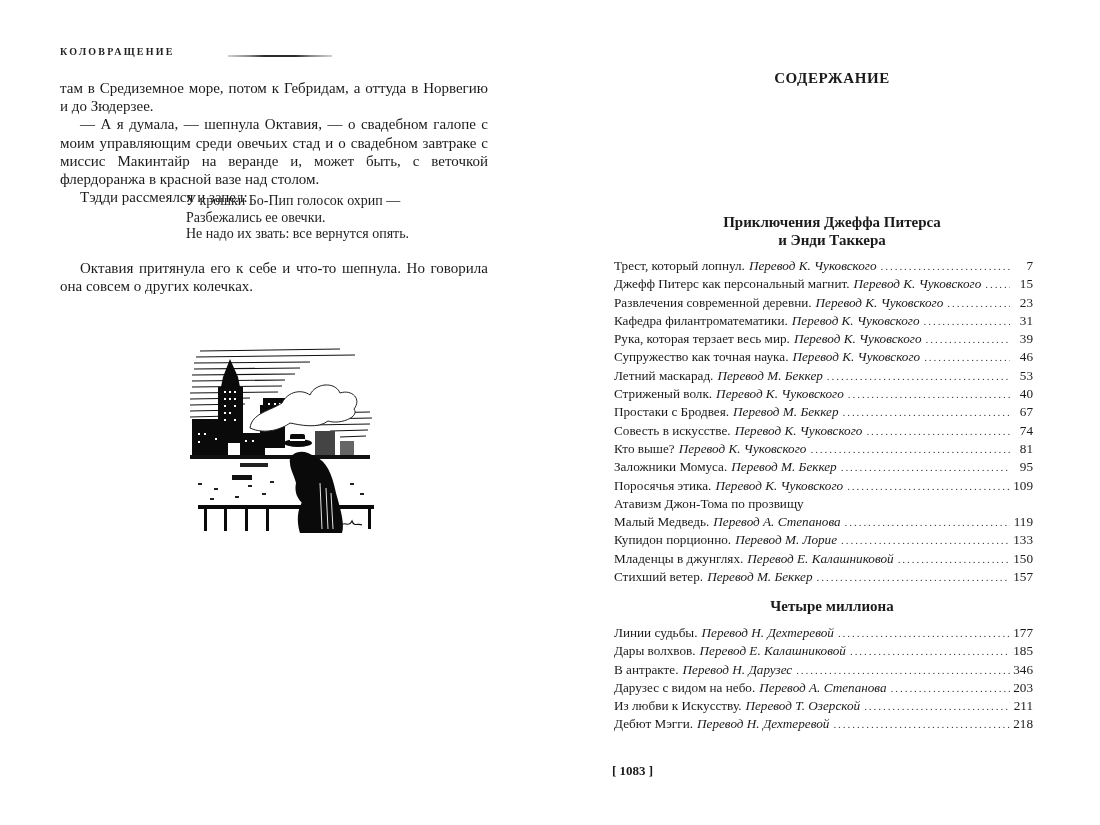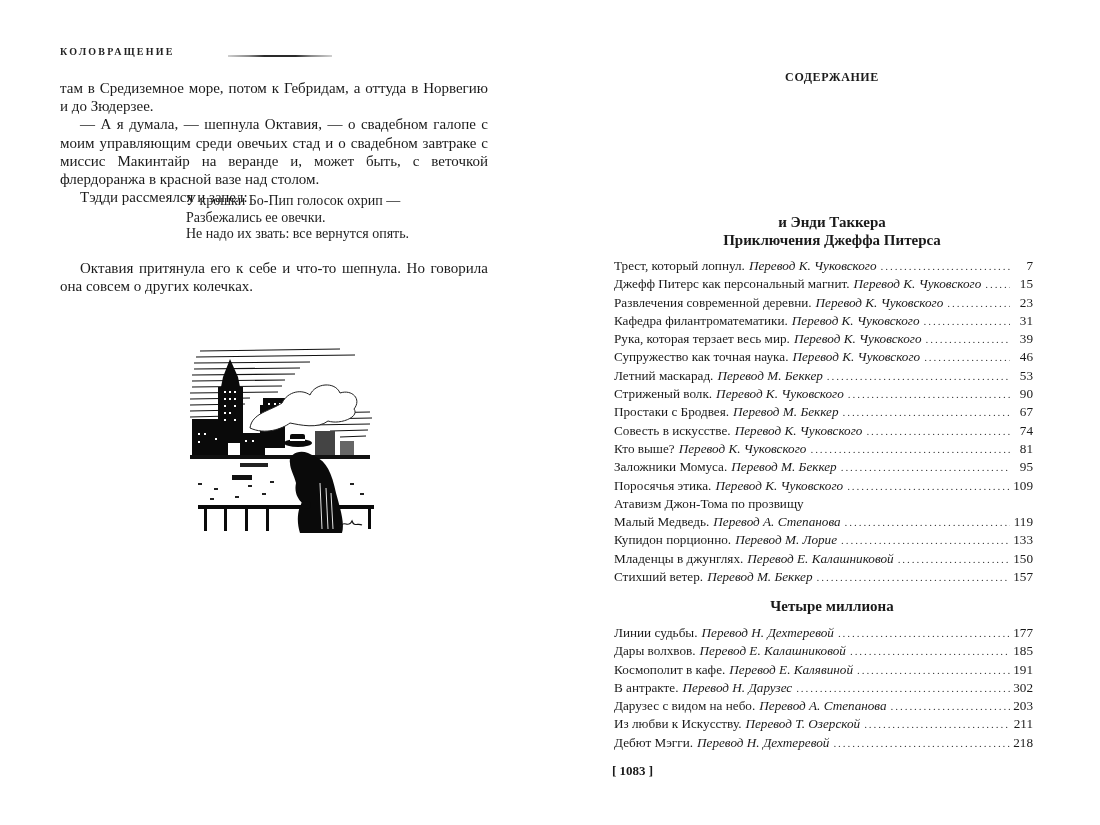--- a/index.html
+++ b/index.html
@@ -39,21 +39,21 @@
   #para-block-2 { top: 250px; }
 
   
   .illustration {
     position: absolute; left: 190px; top: 343px; width: 184px; height: 190px;
   }
 
   
   .toc-title {
     position: absolute; left: 62px; width: 440px; top: 70px;
-    text-align: center; font-size: 12px; font-weight: bold; letter-spacing: 0.6px;
+    text-align: center; font-size: 15px; font-weight: bold; letter-spacing: 0.6px;
   }
   .section-title {
     position: absolute; left: 62px; width: 440px; text-align: center;
     font-size: 15px; font-weight: bold; line-height: 18px;
   }
   #section-1-title { top: 213px; }
   #section-2-title { top: 597px; }
 
   .toc-list { position: absolute; left: 64px; width: 419px; }
   #toc-list-1 { top: 257px; }
@@ -208,22 +208,22 @@
 
       <path d="M150 184 C154 176, 158 186, 162 178 C164 184, 168 180, 172 182" stroke="#111" stroke-width="1.2" fill="none"></path>
     </svg>
   </div>
 </div>
 
 <div class="page page-right">
   <div class="toc-title">СОДЕРЖАНИЕ</div>
 
   <div class="section-title" id="section-1-title">
+    <div>Приключения Джеффа Питерса</div>
     <div>и Энди Таккера</div>
-    <div>Приключения Джеффа Питерса</div>
   </div>
 
   <div class="toc-list" id="toc-list-1">
       <div class="toc-entry">
     <span class="title">Трест, который лопнул.</span>
     <span class="translator">Перевод К. Чуковского</span>
     <span class="leader"></span>
     <span class="page-num">7</span>
   </div>
       <div class="toc-entry">
@@ -259,21 +259,21 @@
       <div class="toc-entry">
     <span class="title">Летний маскарад.</span>
     <span class="translator">Перевод М. Беккер</span>
     <span class="leader"></span>
     <span class="page-num">53</span>
   </div>
       <div class="toc-entry">
     <span class="title">Стриженый волк.</span>
     <span class="translator">Перевод К. Чуковского</span>
     <span class="leader"></span>
-    <span class="page-num">90</span>
+    <span class="page-num">40</span>
   </div>
       <div class="toc-entry">
     <span class="title">Простаки с Бродвея.</span>
     <span class="translator">Перевод М. Беккер</span>
     <span class="leader"></span>
     <span class="page-num">67</span>
   </div>
       <div class="toc-entry">
     <span class="title">Совесть в искусстве.</span>
     <span class="translator">Перевод К. Чуковского</span>
@@ -339,30 +339,24 @@
     <span class="leader"></span>
     <span class="page-num">177</span>
   </div>
       <div class="toc-entry">
     <span class="title">Дары волхвов.</span>
     <span class="translator">Перевод Е. Калашниковой</span>
     <span class="leader"></span>
     <span class="page-num">185</span>
   </div>
       <div class="toc-entry">
-    <span class="title">Космополит в кафе.</span>
-    <span class="translator">Перевод Е. Калявиной</span>
-    <span class="leader"></span>
-    <span class="page-num">191</span>
-  </div>
-      <div class="toc-entry">
     <span class="title">В антракте.</span>
     <span class="translator">Перевод Н. Дарузес</span>
     <span class="leader"></span>
-    <span class="page-num">302</span>
+    <span class="page-num">346</span>
   </div>
       <div class="toc-entry">
     <span class="title">Дарузес с видом на небо.</span>
     <span class="translator">Перевод А. Степанова</span>
     <span class="leader"></span>
     <span class="page-num">203</span>
   </div>
       <div class="toc-entry">
     <span class="title">Из любви к Искусству.</span>
     <span class="translator">Перевод Т. Озерской</span>

